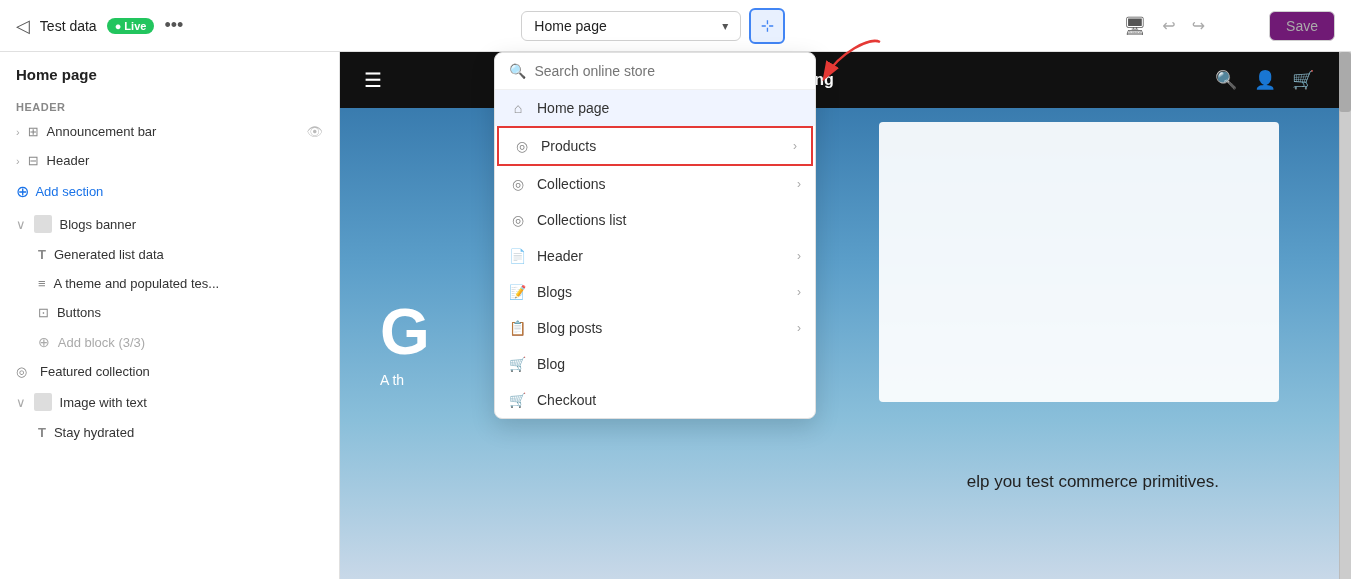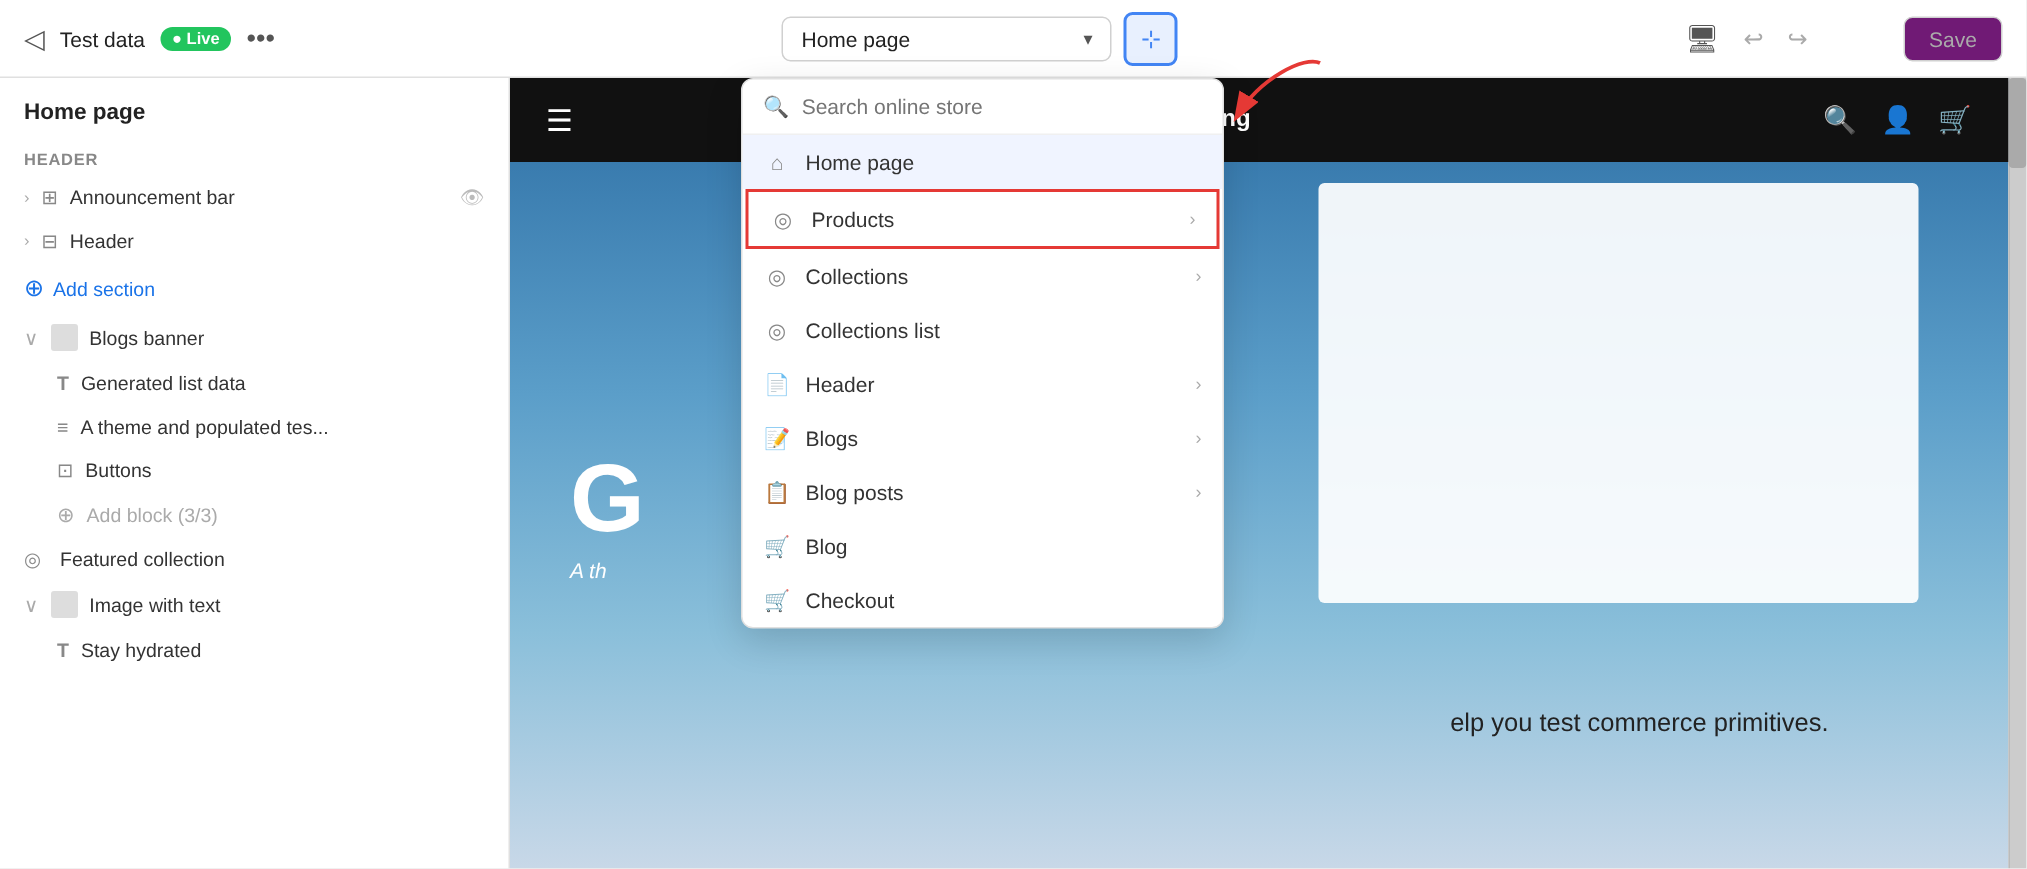--- a/index.html
+++ b/index.html
@@ -103,21 +103,21 @@
     }
     .nav-hamburger { color: #fff; font-size: 20px; }
     .nav-brand { color: #fff; font-size: 16px; font-weight: 600; }
     .nav-icons { display: flex; gap: 16px; color: #fff; font-size: 18px; }
     .preview-content {
       position: absolute; top: 56px; left: 0; right: 0; bottom: 0;
       display: flex; align-items: center; padding: 40px;
     }
     .preview-text-block { color: #fff; z-index: 2; }
     .preview-heading { font-size: 64px; font-weight: 900; color: #fff; line-height: 1; }
-    .preview-sub { font-size: 14px; color: #fff; margin-top: 8px; max-width: 400px; font-style: italic; }
+    .preview-sub { font-size: 14px; color: #fff; margin-top: 8px; max-width: 400px; }
     .preview-white-box {
       position: absolute; right: 60px; top: 70px;
       width: 400px; height: 280px; background: rgba(255,255,255,0.92);
       border-radius: 4px; z-index: 3;
     }
     .scroll-top-indicator {
       position: absolute; top: 0; right: 0; width: 12px; height: 60px;
       background: #aaa; border-radius: 3px;
     }
 

